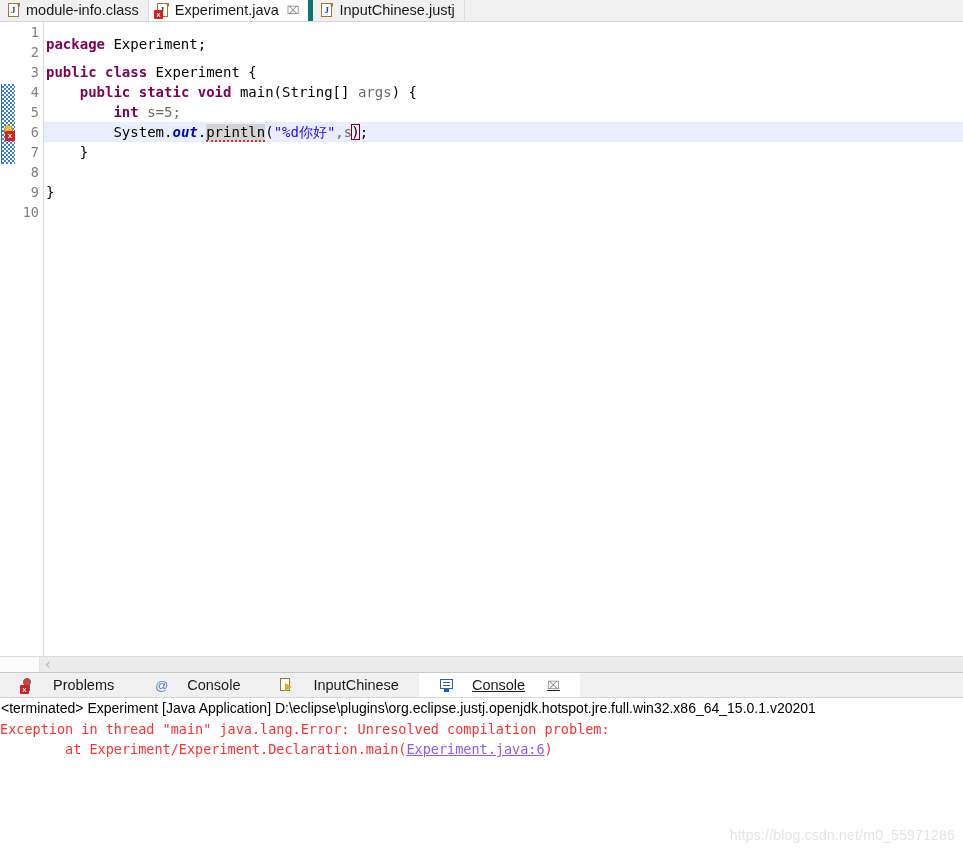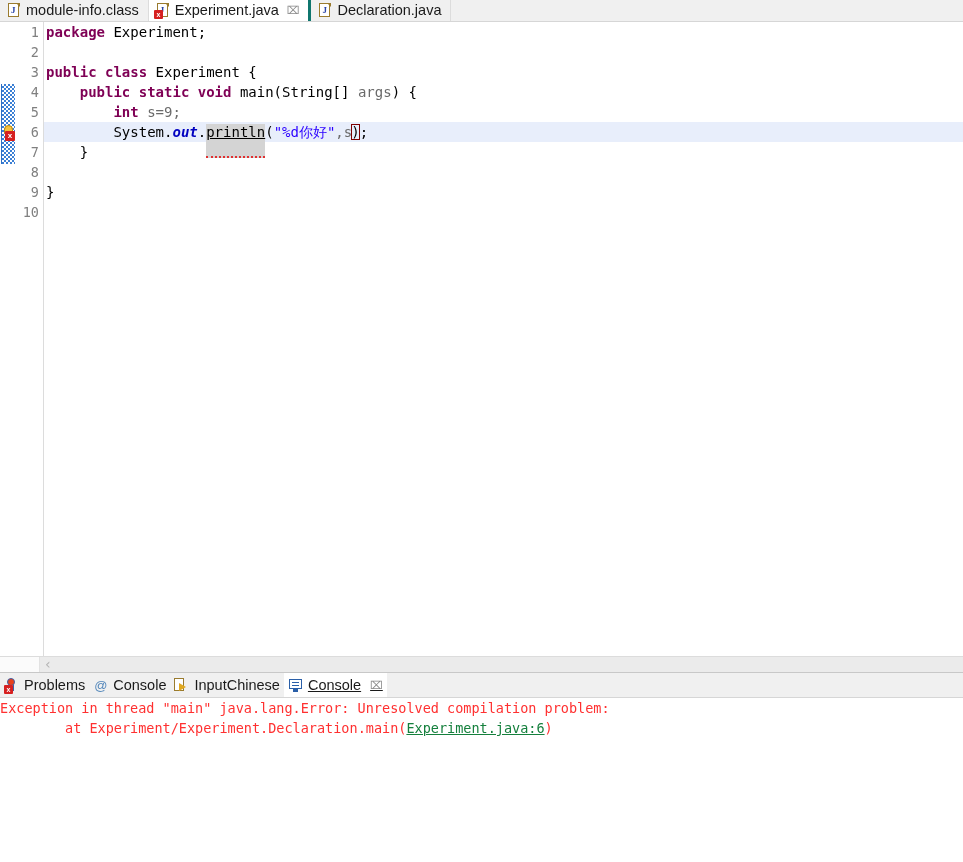--- a/index.html
+++ b/index.html
@@ -33,21 +33,21 @@
     padding: 0 9px 0 7px;
     font-size: 14.5px;
     color: #1a1a1a;
     background: #f0f0f0;
     white-space: nowrap;
     border-right: 1px solid #dcdcdc;
     cursor: default;
   }
   .tab.active {
     background: #ffffff;
-    border-right: 3px solid #0f766e;
+    border-right: 5px solid #0f766e;
   }
   .tab-label { line-height: 1; }
   .tab-close {
     font-size: 11px;
     color: #8a8a8a;
     margin-left: 3px;
     line-height: 1;
   }
   .tabbar-filler {
     flex: 1;
@@ -205,22 +205,21 @@
   .fld { color: #0000c0; font-weight: bold; font-style: italic; }
   .str { color: #2a00ff; }
   .param { color: #6a6a6a; }
   .plain { color: #000000; }
   .mname {
     background: #d4d4d4;
     position: relative;
   }
   .squiggle {
     border-bottom: 2px dotted #e03030;
-    padding-bottom: 16px;
-    text-decoration: underline;
+    padding-bottom: 0px;
   }
   .brkmatch {
     outline: 1px solid #7f0000;
     outline-offset: -1px;
   }
   .caret {
     display: inline-block;
     width: 0;
     border-left: 1px solid #000;
     height: 14px;
@@ -260,22 +259,22 @@
   .panel-tabs {
     display: flex;
     align-items: stretch;
     height: 24px;
     background: #f0f0f0;
     border-bottom: 1px solid #d6d6d6;
   }
   .ptab {
     display: flex;
     align-items: center;
-    gap: 5px;
-    padding: 0 4px;
+    gap: 18px;
+    padding: 0 20px;
     font-size: 14.5px;
     color: #1a1a1a;
     white-space: nowrap;
     cursor: default;
     background: #f0f0f0;
   }
   .ptab.active {
     background: #ffffff;
     text-decoration: underline;
   }
@@ -365,21 +364,21 @@
   .cons-header {
     font-family: "Liberation Sans", sans-serif;
     font-size: 14px;
     color: #000000;
     line-height: 21px;
     white-space: pre;
     padding-left: 1px;
   }
   .cons-err { color: #ff3030; }
   .cons-link {
-    color: #15803d;
+    color: #8b5cf6;
     text-decoration: underline;
   }
   .watermark {
     position: absolute;
     right: 8px;
     bottom: 3px;
     color: #e4e4e4;
     font-size: 14px;
     font-family: "Liberation Sans", sans-serif;
     letter-spacing: 0.2px;
@@ -410,21 +409,21 @@
     <span class="tab-label">Experiment.java</span>
     <span class="tab-close">⌧</span>
   </div>
 
   <div class="tab">
     <span class="ficon">
       <span class="page"></span>
         <span class="fold"></span>
         <span class="jmark">J</span>
     </span>
-    <span class="tab-label">Declaration.java</span>
+    <span class="tab-label">InputChinese.justj</span>
   </div>
 
   <div class="tabbar-filler"></div>
 </div>
 
 <div class="editor-wrap">
 
   <div class="annotation-ruler">
     <div class="anno-hatch" style="top:62px; height:80px;"></div>
     <div class="bulb-marker" style="top:103px;">
@@ -444,29 +443,29 @@
     <div class="ln" style="top:120px;">7</div>
     <div class="ln" style="top:140px;">8</div>
     <div class="ln" style="top:160px;">9</div>
     <div class="ln" style="top:180px;">10</div>
   </div>
 
   <div class="code-area">
 
     <div class="hl-row" style="top:100px;"></div>
 
-    <div class="code-line" style="top:0px; left:2px;"><span class="kw">package</span><span class="plain"> Experiment;</span></div>
+    <div class="code-line" style="top:12px; left:2px;"><span class="kw">package</span><span class="plain"> Experiment;</span></div>
 
     <div class="code-line" style="top:20px; left:2px;"></div>
 
     <div class="code-line" style="top:60px; left:2px;"><span class="plain">    </span><span class="kw">public</span><span> </span><span class="kw">static</span><span> </span><span class="kw">void</span><span class="plain"> main(String[] </span><span class="param">args</span><span class="plain">) {</span></div>
 
     <div class="code-line" style="top:40px; left:2px;"><span class="kw">public</span><span class="plain"> </span><span class="kw">class</span><span class="plain"> Experiment {</span></div>
 
-    <div class="code-line" style="top:80px; left:2px;"><span class="plain">        </span><span class="kw">int</span><span class="param"> s=9;</span></div>
+    <div class="code-line" style="top:80px; left:2px;"><span class="plain">        </span><span class="kw">int</span><span class="param"> s=5;</span></div>
 
     <div class="code-line" style="top:100px; left:2px;"><span class="plain">        </span><span class="plain">System.</span><span class="fld">out</span><span class="plain">.</span><span class="mname squiggle">println</span><span class="plain">(</span><span class="str">"%d你好"</span><span class="param">,s</span><span class="caret"></span><span class="plain brkmatch">)</span><span class="plain">;</span></div>
 
     <div class="code-line" style="top:120px; left:2px;"><span class="plain">    }</span></div>
 
     <div class="code-line" style="top:140px; left:2px;"></div>
 
     <div class="code-line" style="top:160px; left:2px;"><span class="plain">}</span></div>
 
     <div class="code-line" style="top:180px; left:2px;"></div>
@@ -511,18 +510,20 @@
           <span class="stand"></span>
       </span>
       <span>Console</span>
       <span class="ptab-close">⌧</span>
     </div>
 
     <div class="ptabs-filler"></div>
   </div>
 
   <div class="console-body">
+    <div class="cons-header">&lt;terminated&gt; Experiment [Java Application] D:\eclipse\plugins\org.eclipse.justj.openjdk.hotspot.jre.full.win32.x86_64_15.0.1.v20201</div>
     <div class="cons-line cons-err">Exception in thread "main" java.lang.Error: Unresolved compilation problem: </div>
     <div class="cons-line"></div>
     <div class="cons-line cons-err"><span>	at Experiment/Experiment.Declaration.main(</span><span class="cons-link">Experiment.java:6</span><span>)</span></div>
 
+    <div class="watermark">https://blog.csdn.net/m0_55971286</div>
   </div>
 </div>
 
 </body></html>

